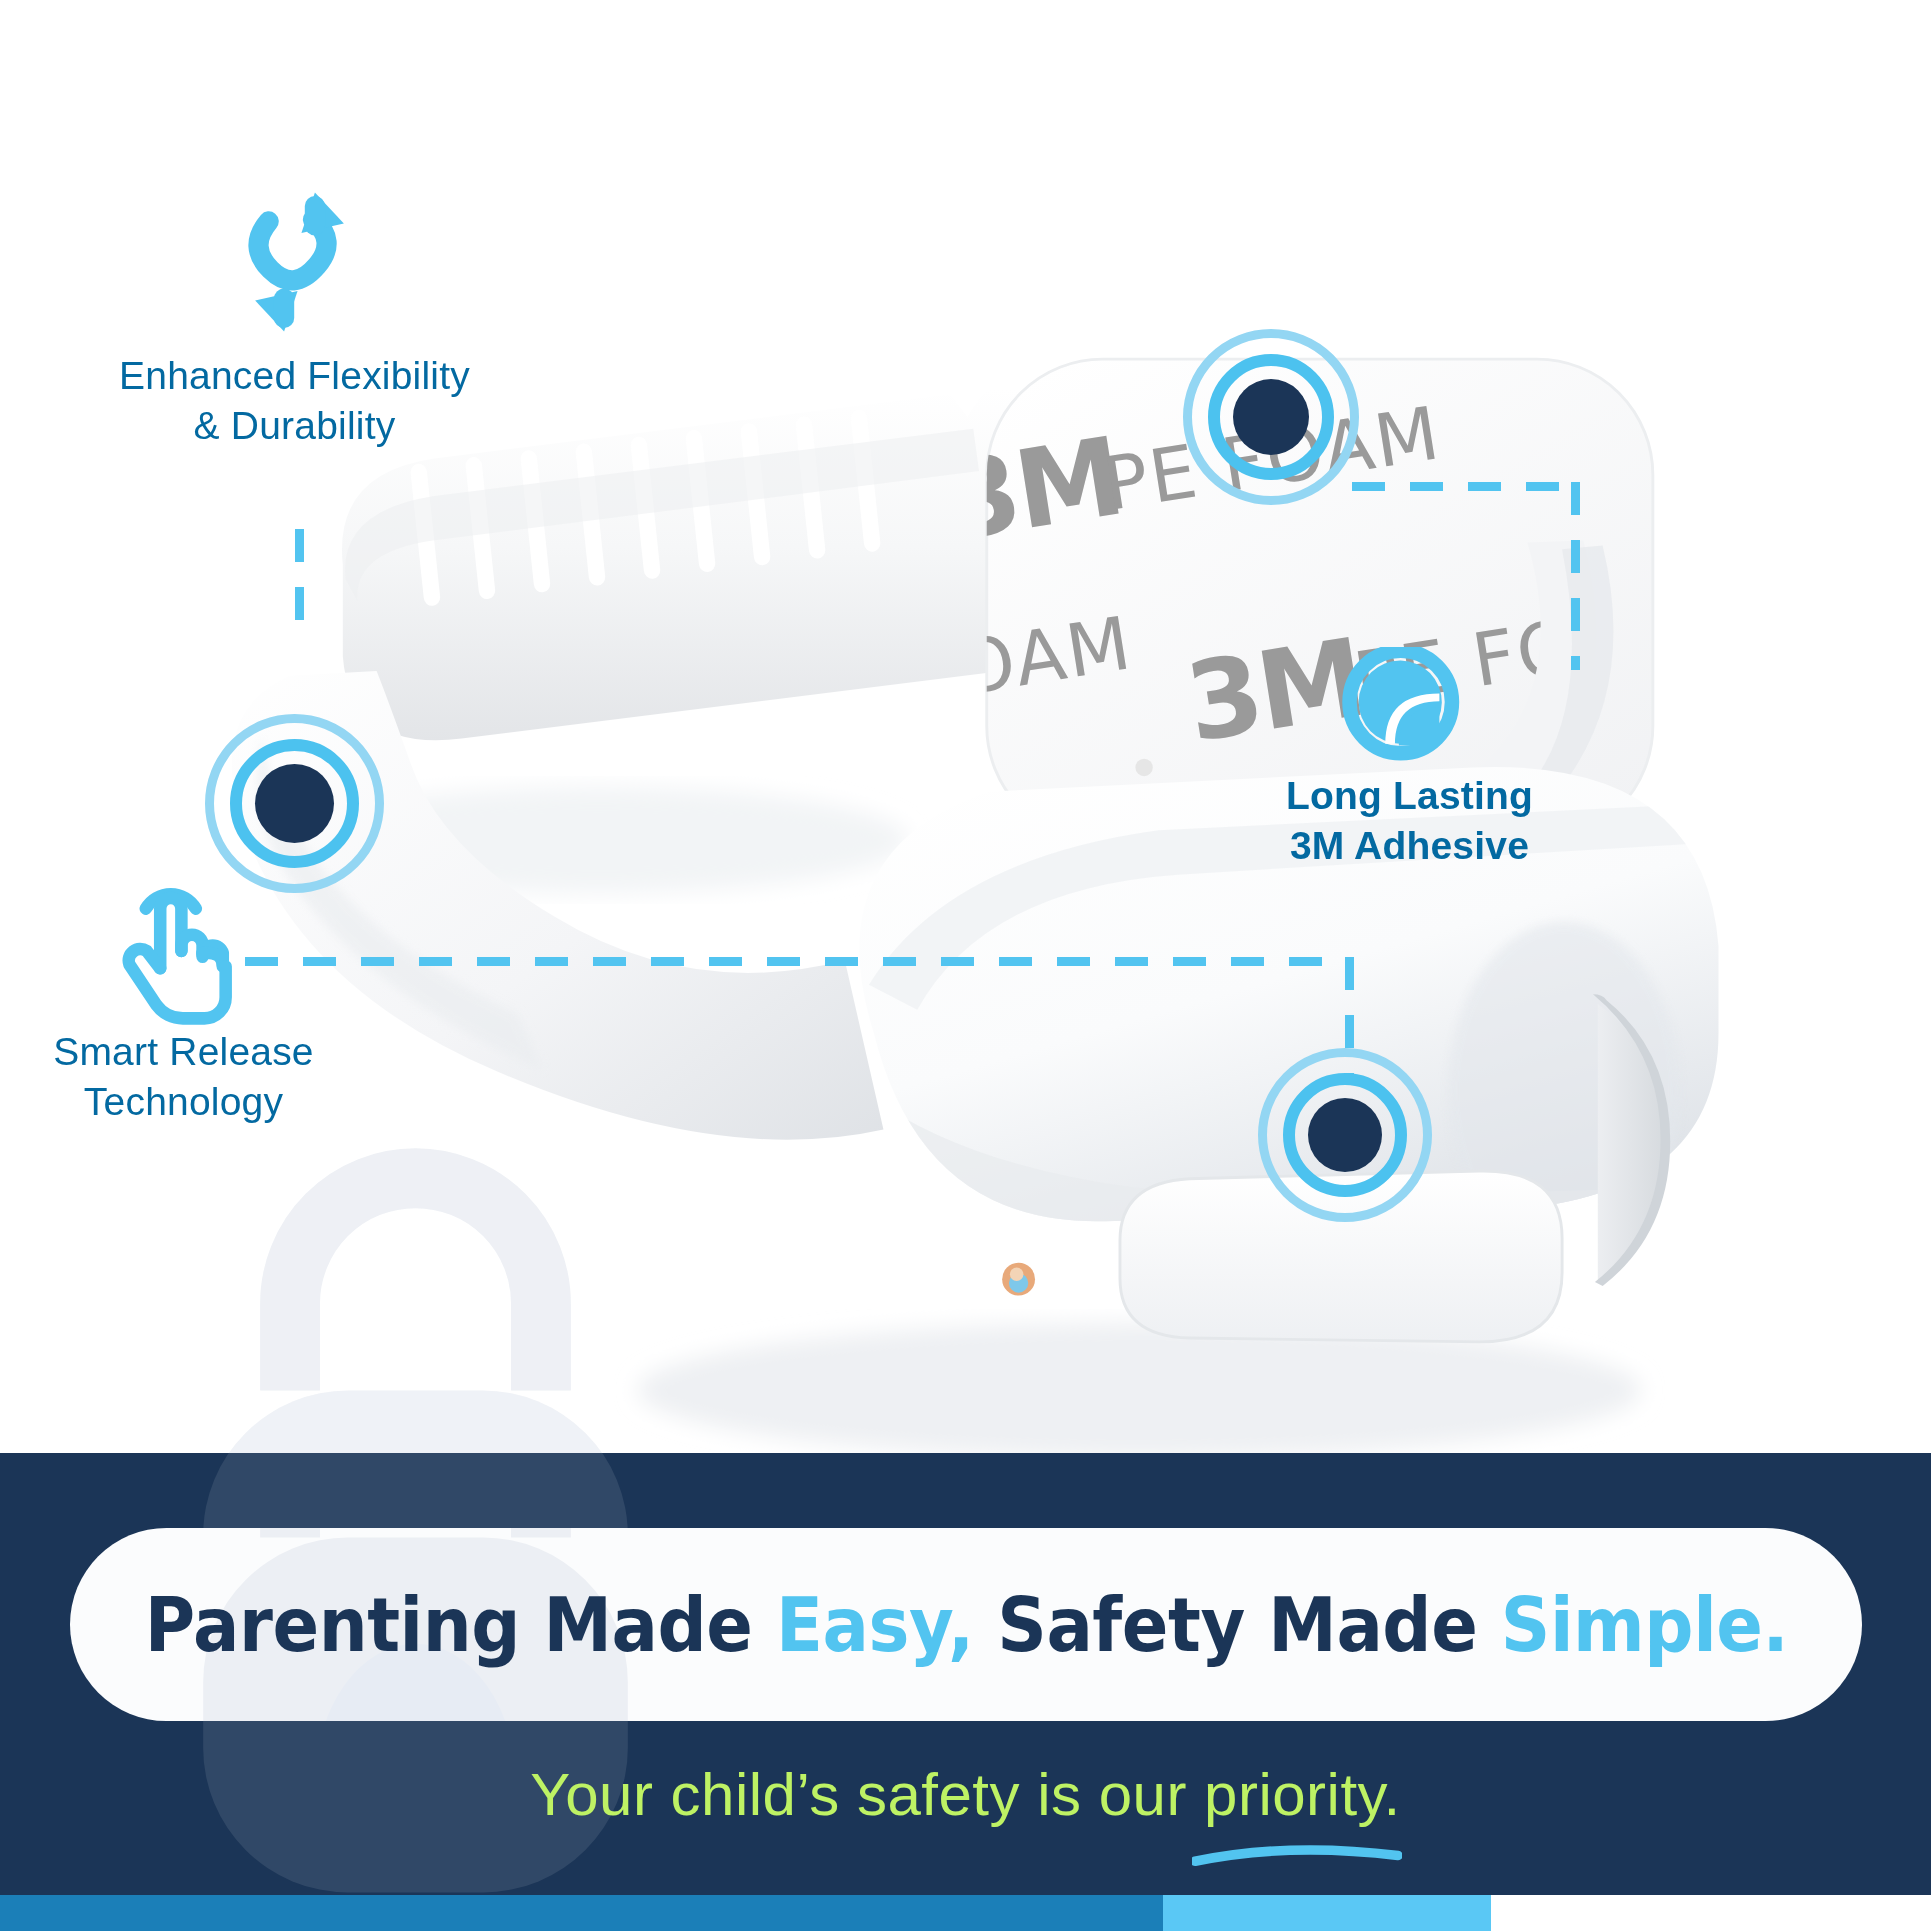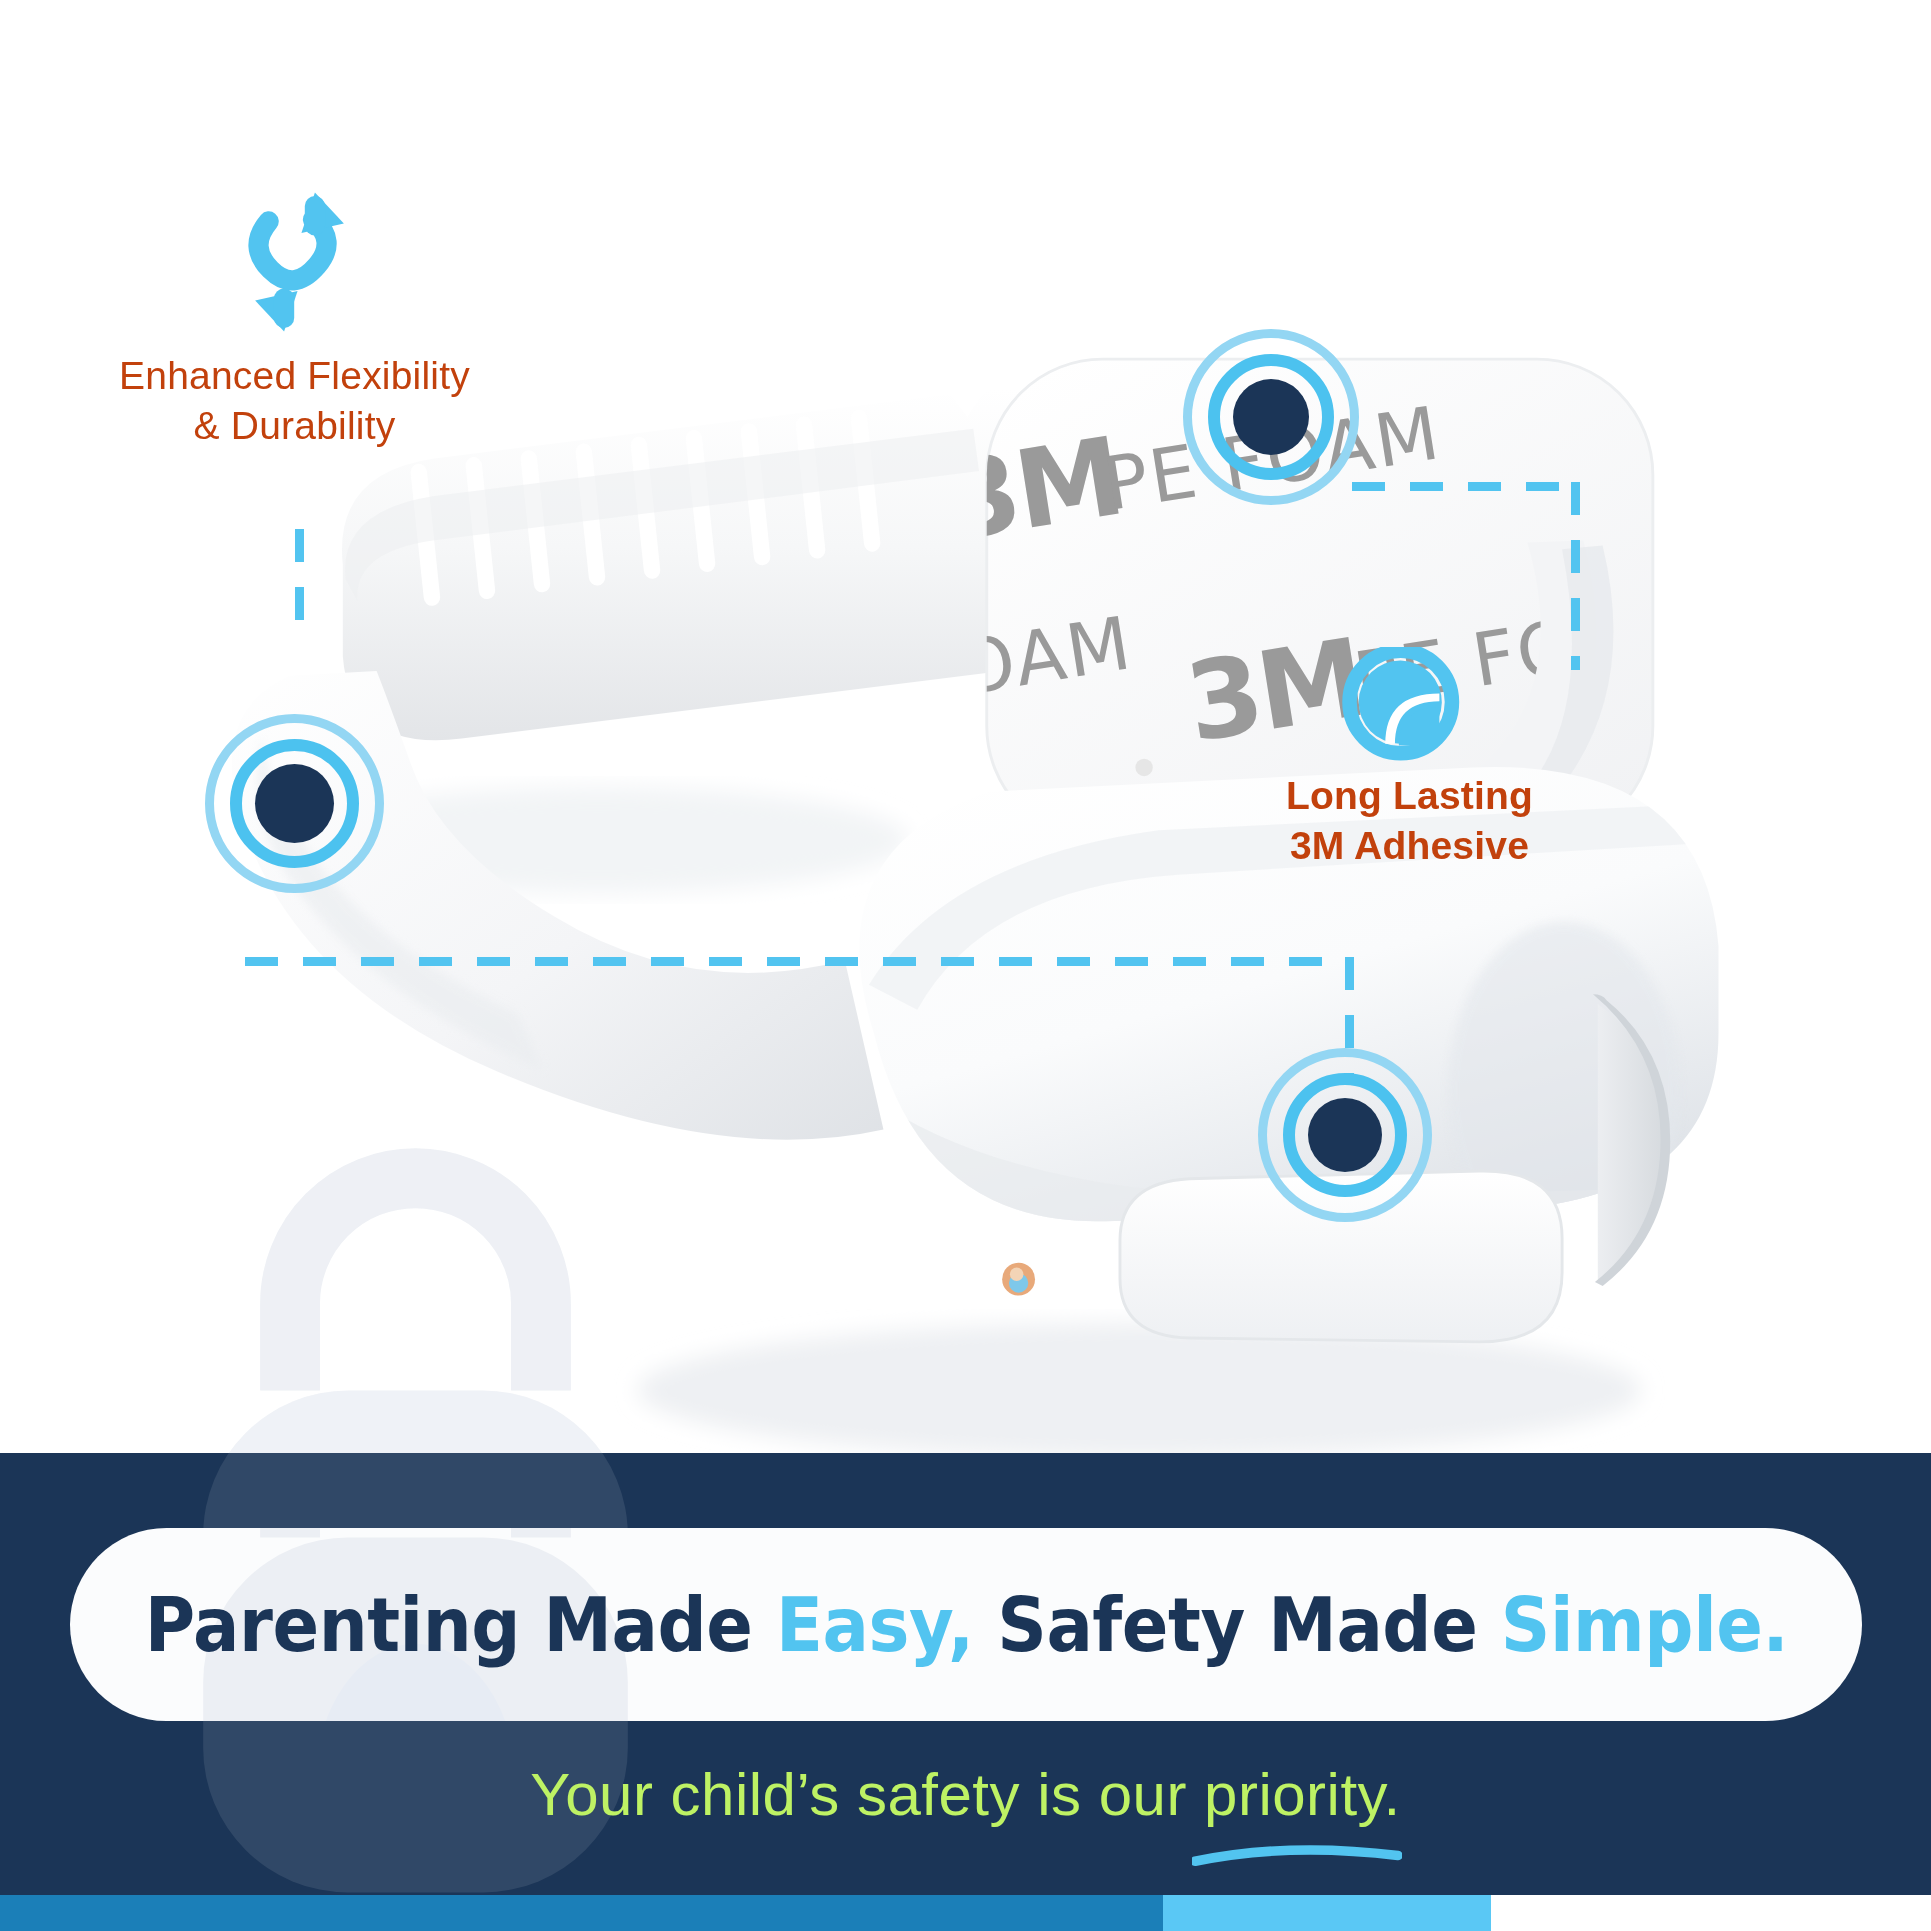--- a/index.html
+++ b/index.html
@@ -34,21 +34,21 @@
 
   
   .dash-h { position: absolute; height: 8.7px;
             background: repeating-linear-gradient(to right,#52c4f0 0 33px, rgba(0,0,0,0) 33px 58px); }
   .dash-v { position: absolute; width: 8.7px;
             background: repeating-linear-gradient(to bottom,#52c4f0 0 33px, rgba(0,0,0,0) 33px 58px); }
 
   
   .feature { position: absolute; }
   .feature .f-label {
-    color: #c2410c;
+    color: #0369a1;
     font-size: 39px;
     line-height: 1.28;
     letter-spacing: 0.2px;
     white-space: pre-line;
   }
   .icon-box { position: absolute; }
 
   
   #band {
     position: absolute; left: 0; top: 1453px; width: 1931px; height: 442px;
@@ -251,20 +251,34 @@
 
   <div class="dash-h" style="left:245px; top:957px; width:1108px;"></div>
   <div class="dash-v" style="left:1345px; top:957px; height:127px;"></div>
 
   <div class="marker" style="left:1258px; top:1048px; width:174px; height:174px;">
     <div class="ring-outer"></div>
     <div class="ring-mid"></div>
     <div class="core"></div>
   </div>
 
+  <div class="feature" style="left:29px; top:874px; width:309px; text-align:center;">
+    <svg class="icon-box" style="left:77px; top:0; width:145px; height:154px;" viewBox="0 0 150 160">
+      <g fill="none" stroke="#52c4f0" stroke-width="13" stroke-linecap="round" stroke-linejoin="round">
+        <path d="M41 36 a30 30 0 0 1 52 0"></path>
+        <path d="M56 98 V36 a11 11 0 0 1 22 0 v44"></path>
+        <path d="M78 80 v-6 a11 11 0 0 1 22 0 v10"></path>
+        <path d="M100 86 v-4 a11 11 0 0 1 21 0 v12"></path>
+        <path d="M121 96 q0 -16 -21 -14"></path>
+        <path d="M56 98 l-14 -18 a12 12 0 0 0 -18 14 l28 42 a34 34 0 0 0 28 14 h22 a22 22 0 0 0 22 -22 V96"></path>
+      </g>
+    </svg>
+    <div class="f-label" style="margin-top:153px;">Smart Release
+Technology</div>
+  </div>
 
   <div id="band">
 
     <svg id="band-wm" viewBox="0 0 560 860">
       <g fill="none" stroke="#ffffff" stroke-width="62" opacity=".9">
         <path d="M150 300 V210 a130 130 0 0 1 260 0 V300"></path>
       </g>
       <rect x="60" y="300" width="440" height="520" rx="150" fill="#ffffff" opacity=".9"></rect>
     </svg>
 

